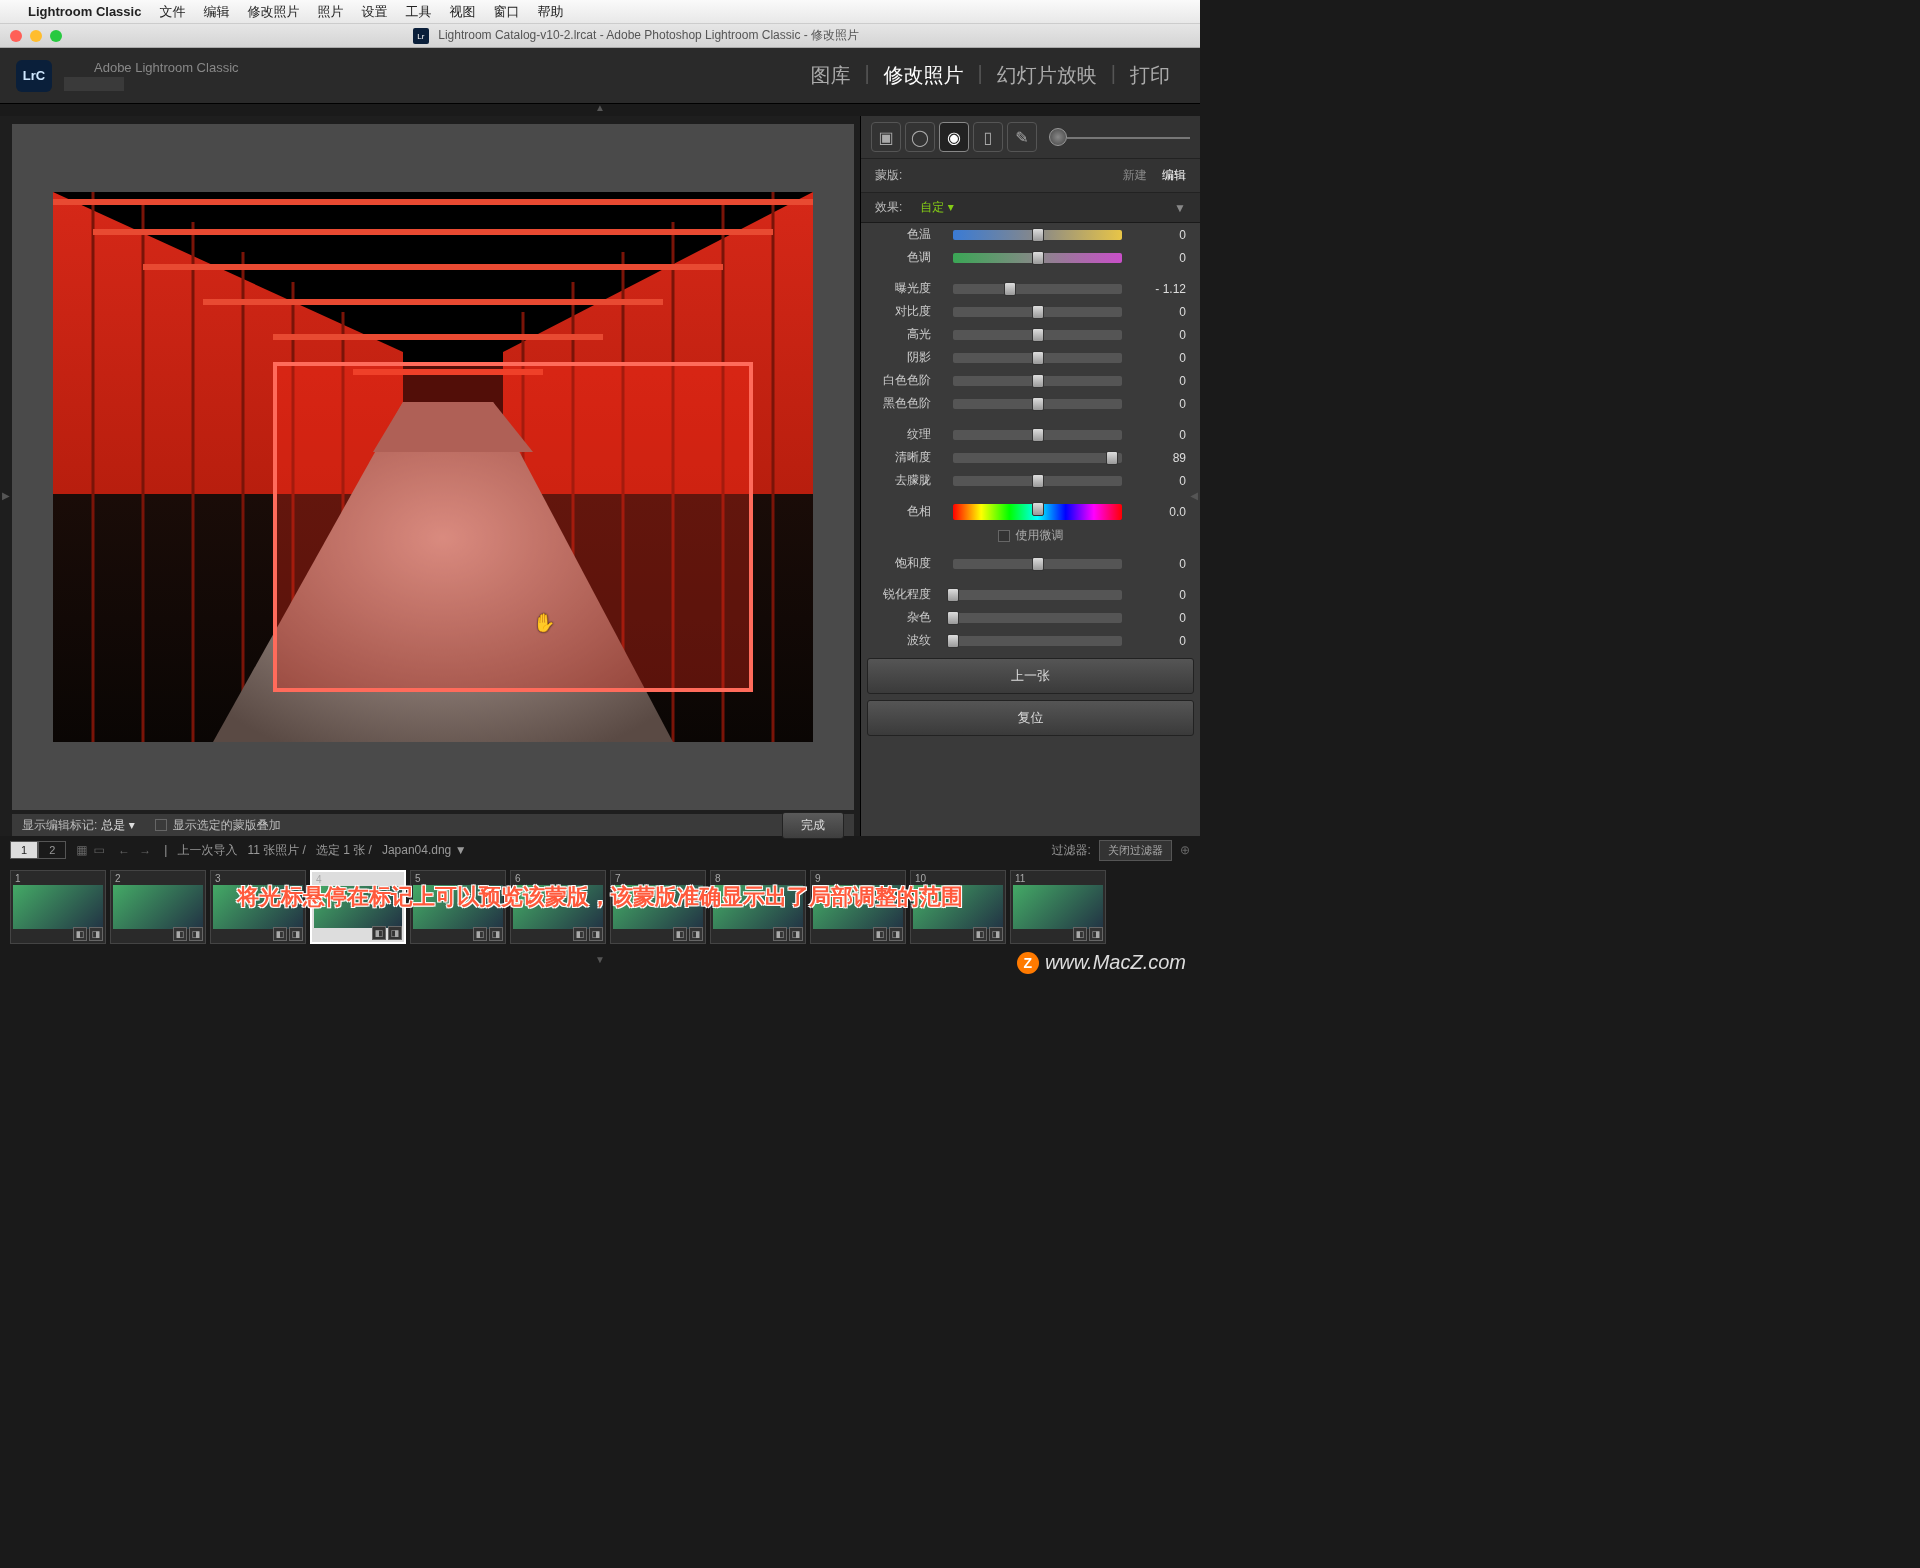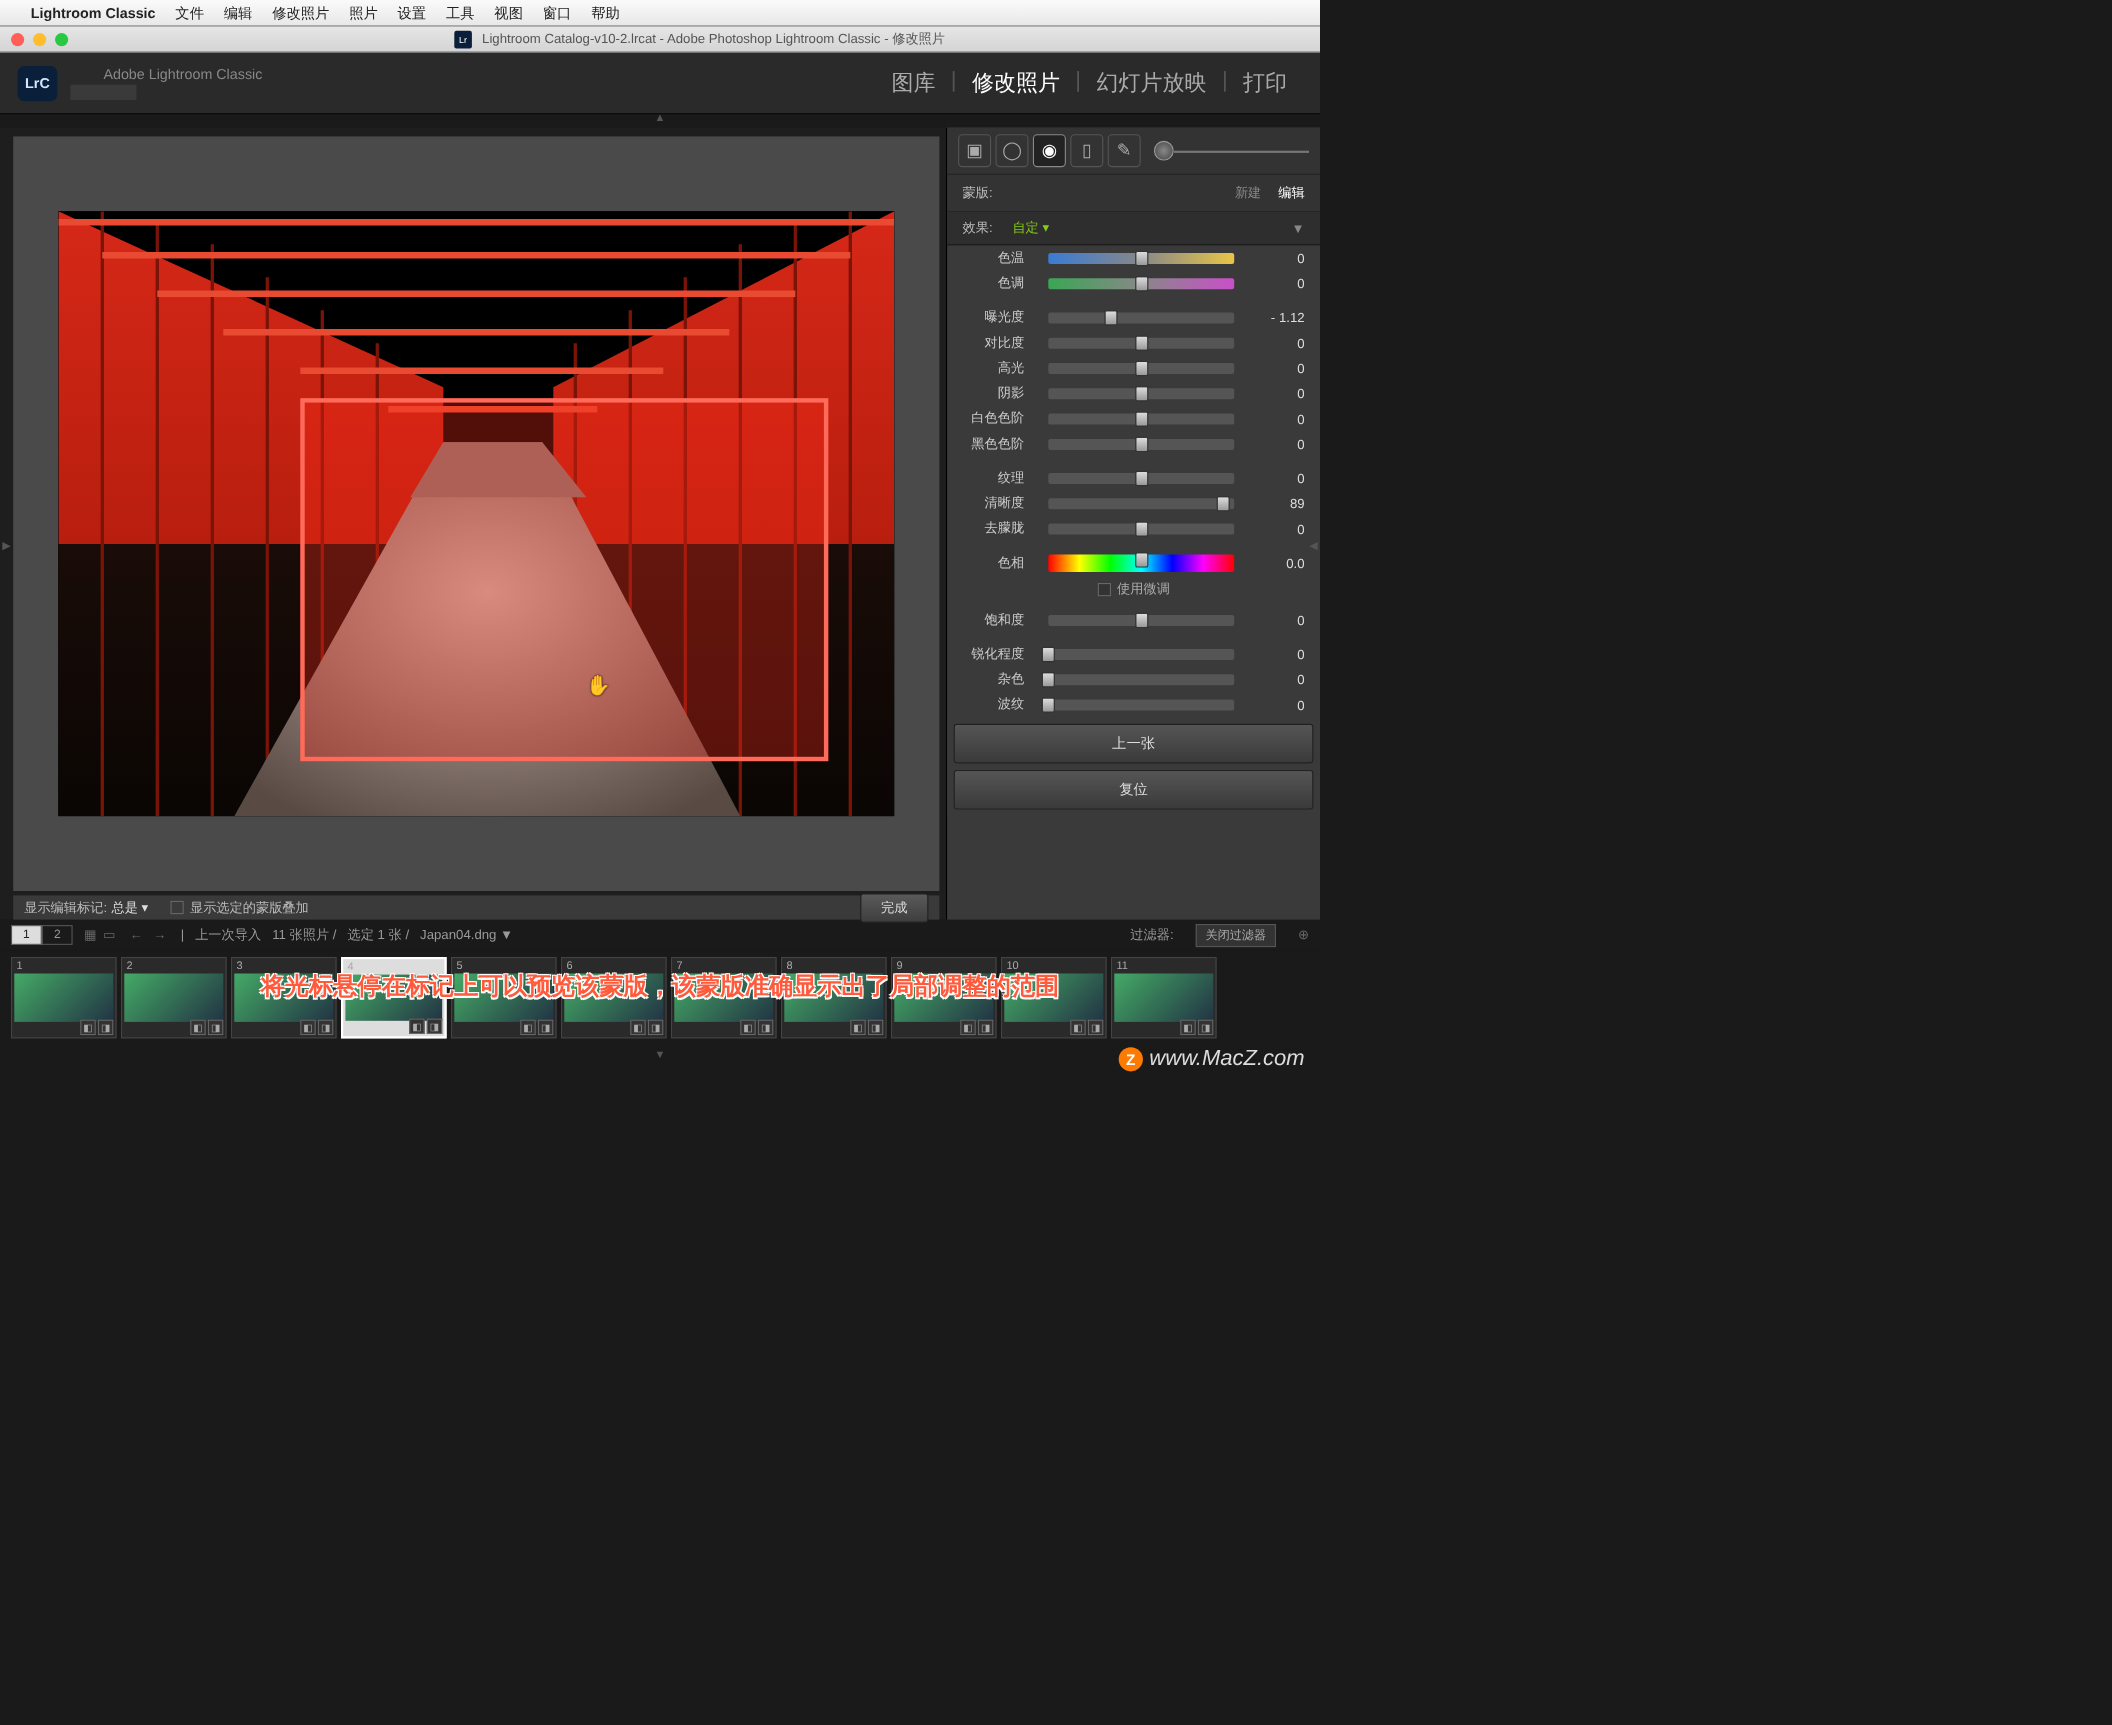--- a/index.html
+++ b/index.html
@@ -90,21 +90,21 @@
 .panel-bottom button { flex: 1; background: linear-gradient(#555,#3a3a3a); border: 1px solid #222; color: #ddd; padding: 8px 0; font-size: 13px; border-radius: 3px; cursor: pointer; }
 
 
 .filmstrip-bar { background: #1a1a1a; padding: 4px 10px; display: flex; align-items: center; font-size: 12px; color: #999; gap: 10px; height: 28px; }
 .view-toggle { display: flex; }
 .view-toggle .vt { border: 1px solid #555; padding: 2px 10px; font-size: 11px; cursor: pointer; }
 .view-toggle .vt.active { background: #ddd; color: #222; }
 .grid-icons { display: flex; gap: 6px; align-items: center; }
 .grid-icons span { color: #666; cursor: pointer; }
 .nav-arrows span { color: #666; margin: 0 3px; cursor: pointer; }
-.filter-right { margin-left: auto; display: flex; align-items: center; gap: 20px; }
+.filter-right { margin-left: auto; display: flex; align-items: center; gap: 8px; }
 .filter-right .filter-dd { background: #333; border: 1px solid #555; padding: 2px 8px; color: #aaa; font-size: 11px; }
 
 .filmstrip { background: #1a1a1a; padding: 6px 10px; display: flex; gap: 4px; position: relative; height: 90px; }
 .thumb-item { width: 96px; height: 74px; background: #2a2a2a; border: 1px solid #444; position: relative; cursor: pointer; }
 .thumb-item.selected { border: 2px solid #fff; background: #ddd; }
 .thumb-item .num { position: absolute; top: 2px; left: 4px; font-size: 10px; color: #aaa; z-index: 2; }
 .thumb-item .timg { position: absolute; inset: 14px 2px 14px 2px; background: linear-gradient(135deg,#4a6,#234); }
 .thumb-item .badges { position: absolute; bottom: 2px; right: 2px; display: flex; gap: 2px; }
 .thumb-item .badges span { width: 14px; height: 14px; background: #333; border: 1px solid #666; font-size: 9px; color: #aaa; display: flex; align-items: center; justify-content: center; }
 

